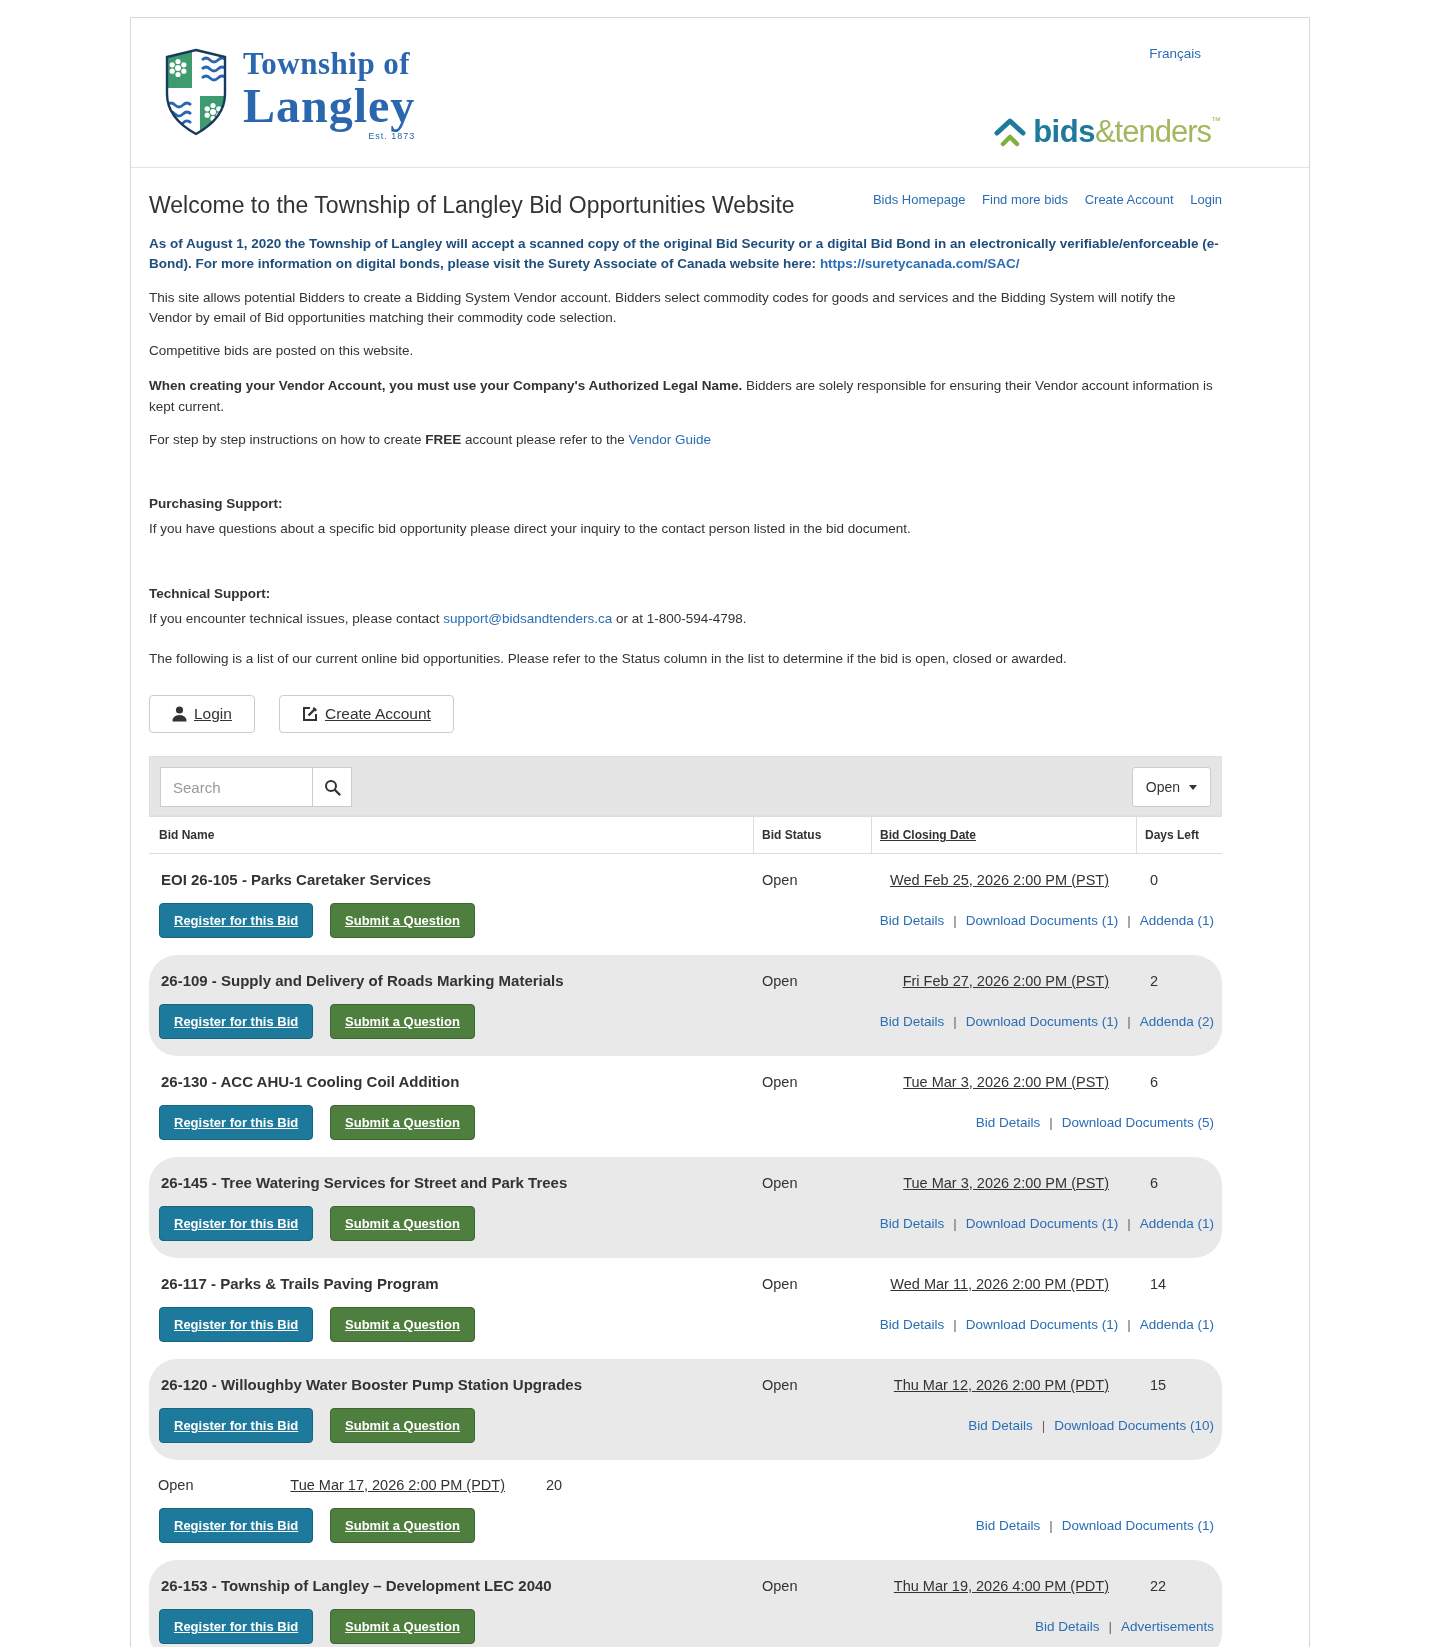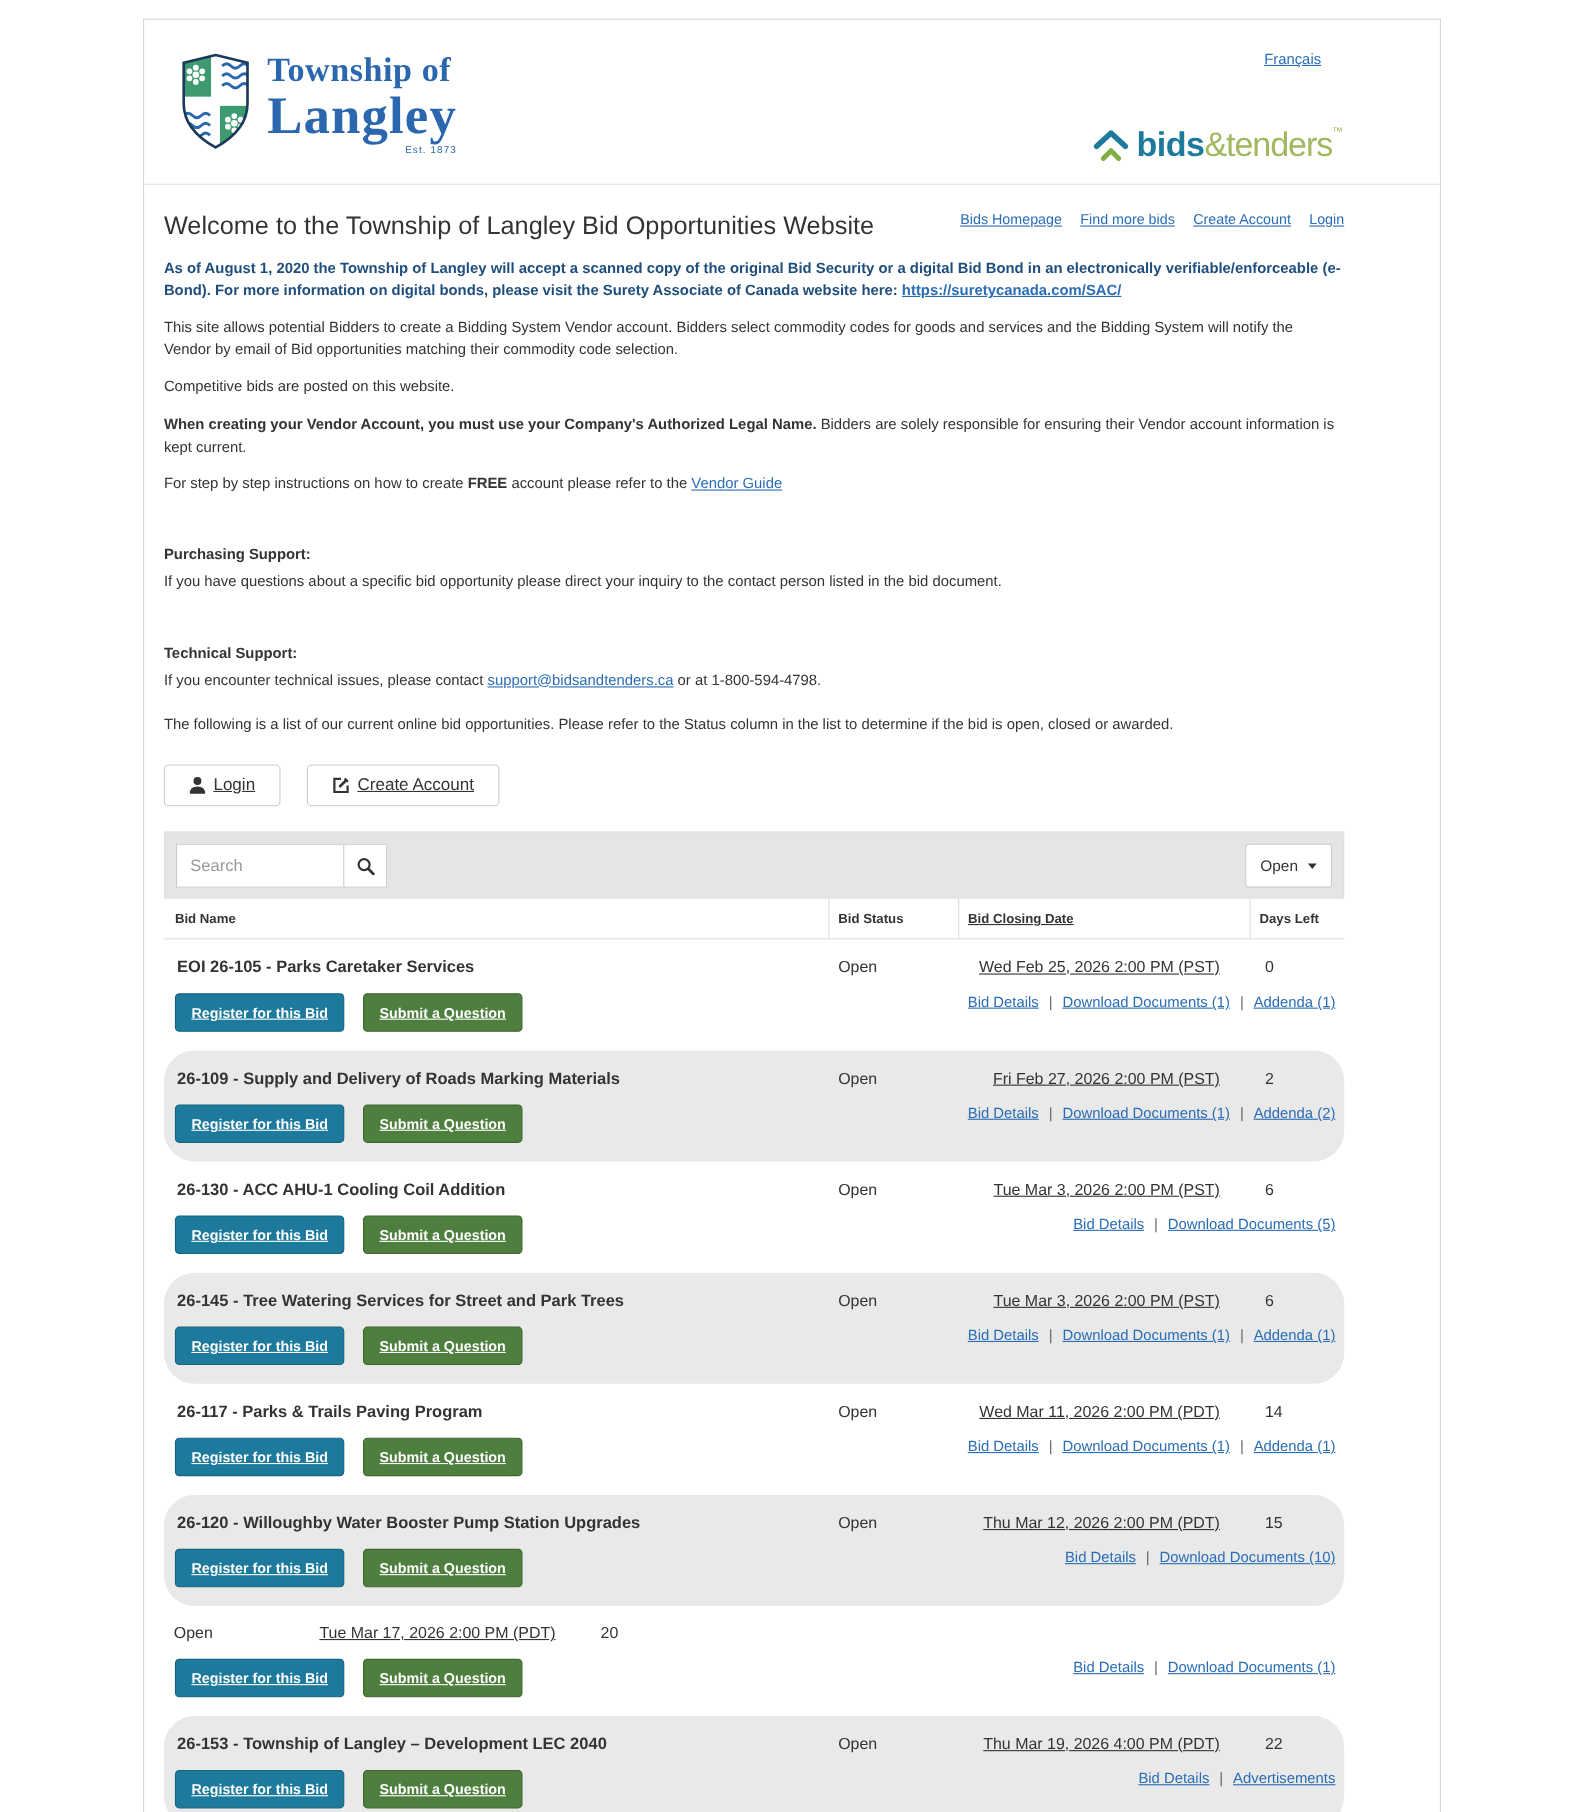--- a/index.html
+++ b/index.html
@@ -1,21 +1,21 @@
 <!DOCTYPE html>
 <html><head>
 <meta charset="utf-8">
 <style>
   * { box-sizing: border-box; }
   html,body { margin:0; padding:0; background:#fff; }
   body {
     font-family:"Liberation Sans","DejaVu Sans",sans-serif;
     color:#333; font-size:13.5px;
   }
-  a { color:#2a6db5; text-decoration:underline; cursor:pointer; }
+  a { color:#2a6db5; cursor:pointer; }
   .card {
     width:1180px; margin:17px auto 40px; background:#fff;
     border:1px solid #d6d6d6; padding-bottom:14px;
   }
   
   .header { position:relative; padding:30px 20px 16px 34px; border-bottom:1px solid #e3e3e3; min-height:150px; }
   .logo-row { display:flex; align-items:flex-start; gap:16px; }
   .wordmark { color:#2a67ae; font-family:"Liberation Serif","DejaVu Serif",serif; font-weight:bold; line-height:1; }
   .wm1 { font-size:31px; letter-spacing:.5px; }
   .wm2 { font-size:48px; margin-top:3px; letter-spacing:1px; }
@@ -71,21 +71,21 @@
   .c-date   { width:265px;text-decoration:underline; }
   .c-days   { width:86px;  }
   .t-head .c-name { padding-left:10px; }
   .t-head .c-status, .t-head .c-date, .t-head .c-days { border-left:1px solid #ddd; }
   .bid-row.alt { background:#e9e9e9;border-radius:28px; }
   .row-top { display:flex; align-items:center; padding-top:17px; font-size:14.5px; }
   .row-top .c-name { font-weight:bold; font-size:15px; padding-left:12px; }
   .row-top .c-status { padding-left:9px; }
   .row-top .c-date { text-align:right; padding-right:27px; }
   .row-top .c-days { padding-left:14px; }
-  .row-actions { display:flex; justify-content:space-between; align-items:flex-start; padding:15px 8px 17px 10px;gap:48px; }
+  .row-actions { display:flex; justify-content:space-between; align-items:center; padding:15px 8px 17px 10px;gap:48px; }
   .btn {
     color:#fff; font-size:13px; font-weight:bold; padding:9px 14px;
     border-radius:4px; cursor:pointer; font-family:inherit;
   }
   .btn .u { text-decoration:underline; }
   .btn-register { background:#1d7a9c; border:1px solid #17647f; margin-right:13px; }
   .btn-question { background:#4e7f3e; border:1px solid #3f6631; }
   .action-links { font-size:13.5px; }
   .action-links .sep { color:#666; margin:0 9px; }
 </style>

